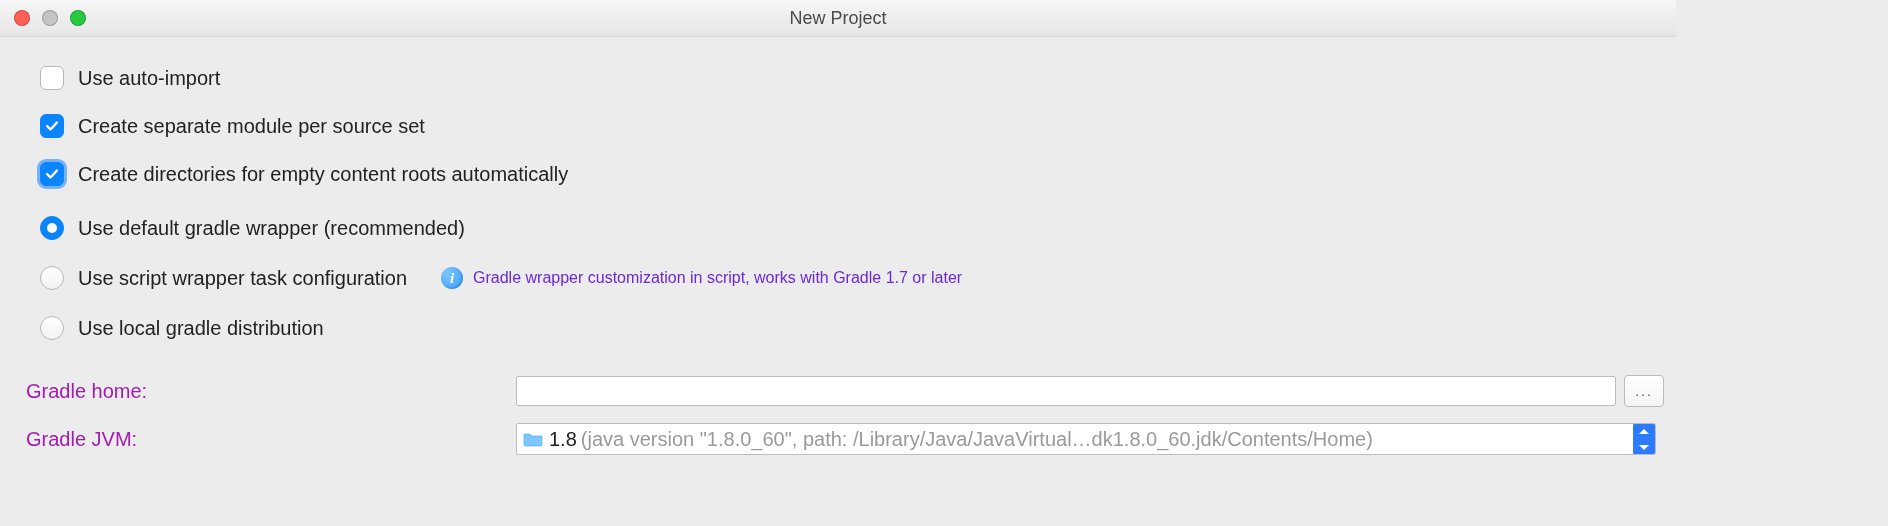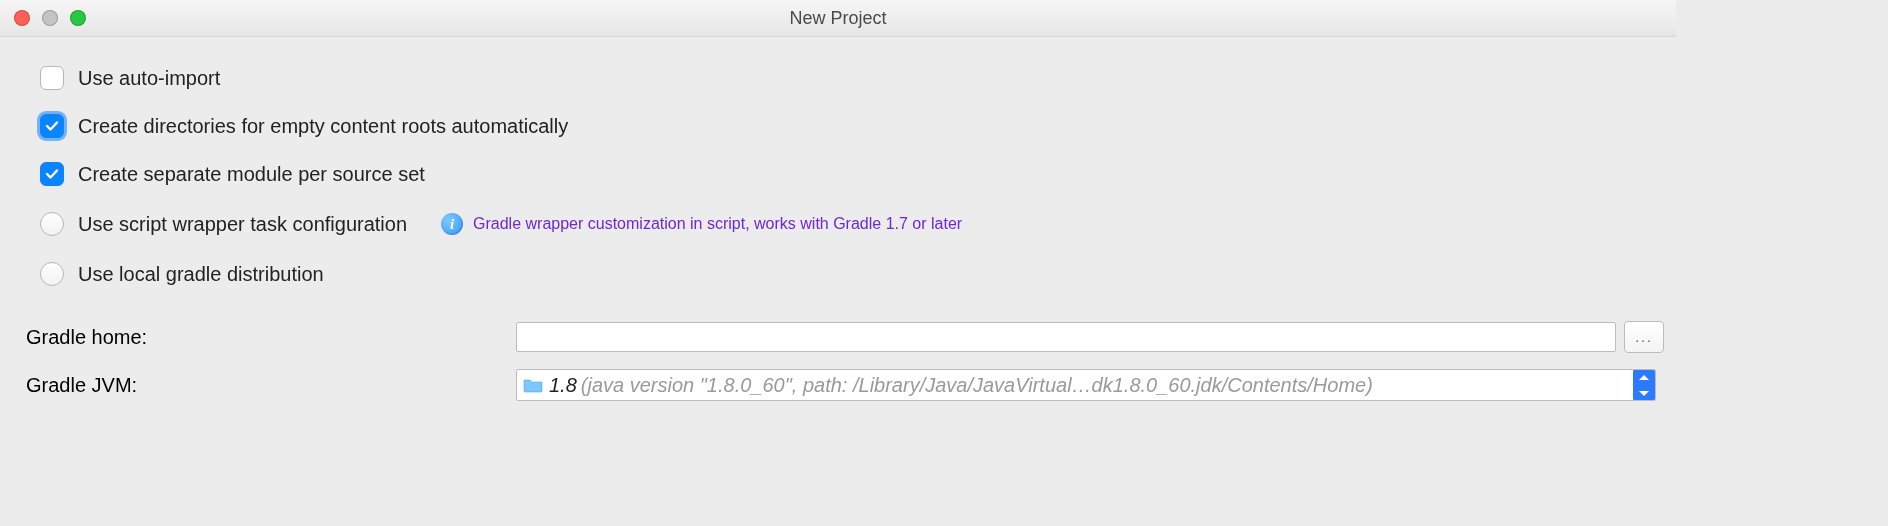--- a/index.html
+++ b/index.html
@@ -131,21 +131,21 @@
     color: #6d28d9;
   }
   .form-row {
     display:flex;
     align-items:center;
     margin-top: 26px;
   }
   .form-label {
     width: 490px;
     font-size: 20px;
-    color:#000000;
+    color:#a21caf;
     padding-left: 0;
   }
   .text-input {
     flex: 1;
     height: 30px;
     border: 1px solid #bcbcbc;
     background: #ffffff;
     border-radius: 2px;
     padding: 0 6px;
     font-size: 18px;
@@ -171,21 +171,20 @@
     border: 1px solid #bcbcbc;
     background: #ffffff;
     border-radius: 2px;
     display:flex;
     align-items:center;
     padding: 0 0 0 6px;
     box-sizing:border-box;
     overflow:hidden;
     cursor:pointer;
     margin-right: 8px;
-    font-style: italic;
   }
   .folder-icon {
     width: 20px; height:16px;
     margin-right: 6px;
     flex:0 0 20px;
   }
   .combo-main {
     color:#222;
     white-space:nowrap;
   }
@@ -228,40 +227,44 @@
     <div class="title">New Project</div>
   </div>
 
   <div class="body">
 
     <div class="row indent">
       <span class="chk" id="chk-auto">
         
       </span>
       <span class="label">Use auto-import</span>
+    </div>
+
+    <div class="row indent">
+      <span class="chk checked" id="chk-sep">
+        <svg viewBox="0 0 16 16">
+            <path d="M3 8 L6.5 11.5 L13 4.5" stroke="#fff" stroke-width="2.4" fill="none" stroke-linecap="round" stroke-linejoin="round"></path>
+          </svg>
+      </span>
+      <span class="label">Create separate module per source set</span>
     </div>
 
     <div class="row indent">
       <span class="chk checked focusring" id="chk-dirs">
         <svg viewBox="0 0 16 16">
             <path d="M3 8 L6.5 11.5 L13 4.5" stroke="#fff" stroke-width="2.4" fill="none" stroke-linecap="round" stroke-linejoin="round"></path>
           </svg>
       </span>
       <span class="label">Create directories for empty content roots automatically</span>
     </div>
 
-    <div class="row indent">
-      <span class="chk checked" id="chk-sep">
-        <svg viewBox="0 0 16 16">
-            <path d="M3 8 L6.5 11.5 L13 4.5" stroke="#fff" stroke-width="2.4" fill="none" stroke-linecap="round" stroke-linejoin="round"></path>
-          </svg>
-      </span>
-      <span class="label">Create separate module per source set</span>
-    </div>
-
+    <div class="row indent" style="margin-top:12px">
+      <span class="rad selected"></span>
+      <span class="label">Use default gradle wrapper (recommended)</span>
+    </div>
 
     <div class="row indent" style="margin-top:8px">
       <span class="rad"></span>
       <span class="label">Use script wrapper task configuration</span>
       <span class="hint-wrap">
         <span class="info-icon">i</span>
         <span class="hint">Gradle wrapper customization in script, works with Gradle 1.7 or later</span>
       </span>
     </div>
 

